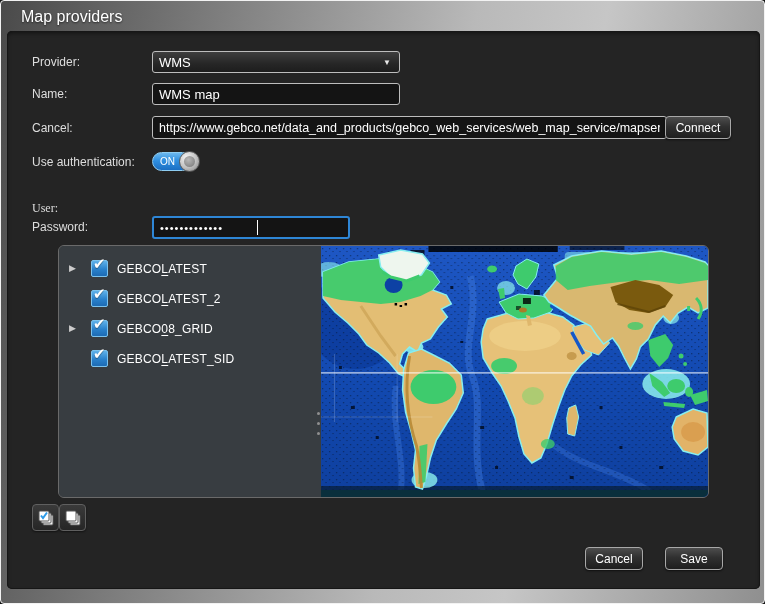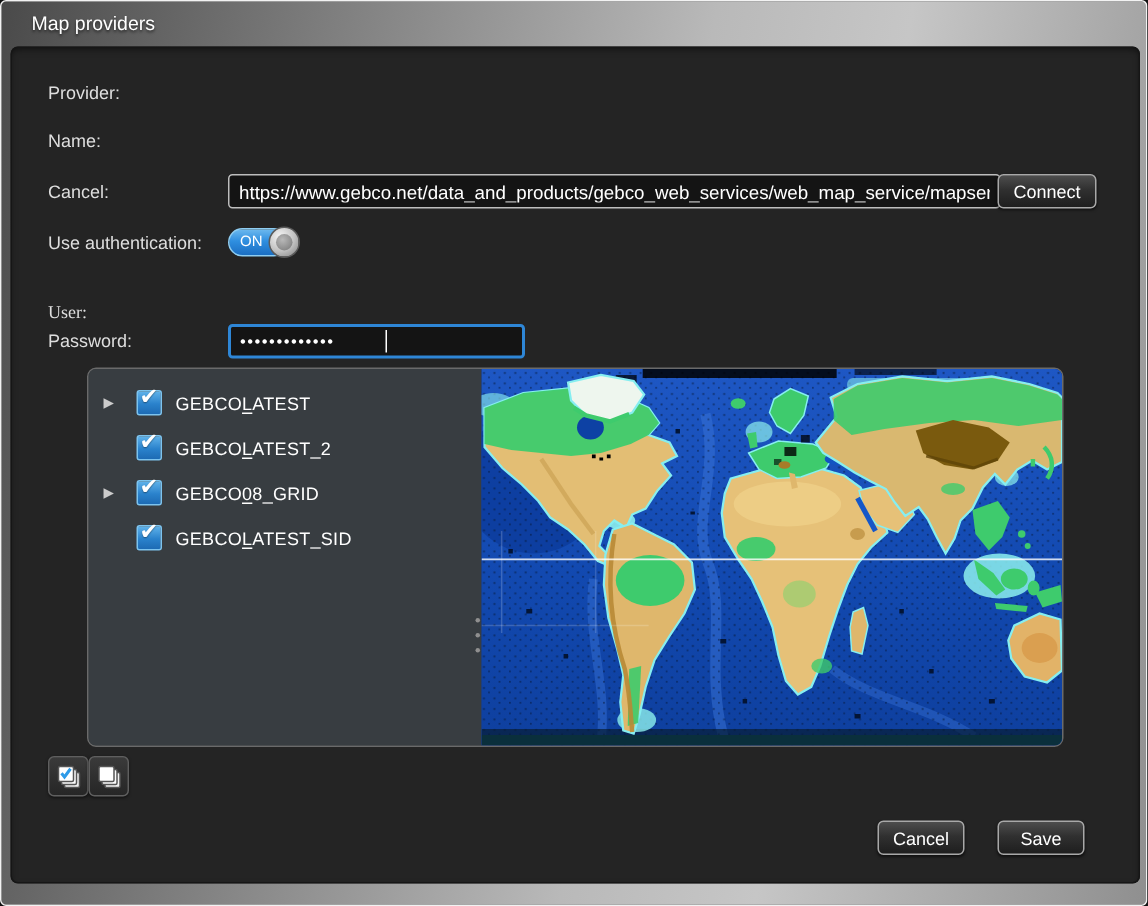--- a/index.html
+++ b/index.html
@@ -4,21 +4,21 @@
 <style>
   * { margin:0; padding:0; box-sizing:border-box; }
   html,body { width:765px; height:604px; background:#101010; font-family:"Liberation Sans", sans-serif; }
 
   .window {
     position:relative; width:765px; height:604px;
     background:linear-gradient(100deg,#4a4a4a 0%,#7d7d7d 25%,#b9b9b9 55%,#c6c6c6 70%,#8f8f8f 100%);
     border:1px solid #f2f2f2; border-radius:4px; overflow:hidden;
   }
   .titlebar { position:absolute; left:0; top:0; width:100%; height:30px; }
-  .title-text { position:absolute; left:20px; top:7px; font-size:13px; color:#ffffff; text-shadow:0 1px 2px rgba(0,0,0,.6); }
+  .title-text { position:absolute; left:20px; top:7px; font-size:16px; color:#ffffff; text-shadow:0 1px 2px rgba(0,0,0,.6); }
 
   .content {
     position:absolute; left:6px; top:30px; width:753px; height:558px;
     background:#242424; border-radius:5px;
     box-shadow:inset 0 0 0 1px #161616, inset 0 2px 4px rgba(0,0,0,.5);
   }
 
   .field-label { position:absolute; width:113px; left:25px; text-align:left; font-size:12px; color:#dedede; }
 
   .text-input {
@@ -94,22 +94,27 @@
 <body>
 
 <div class="window">
   <div class="titlebar">
     <div class="title-text">Map providers</div>
   </div>
 
   <div class="content">
 
     <div class="field-label" style="top:24px;">Provider:</div>
+    <div class="combo">
+      <span>WMS</span>
+      <span class="arrow">▼</span>
+    </div>
 
     <div class="field-label" style="top:56px;">Name:</div>
+    <input class="text-input" style="left: 145px; top: 52px; width: 248px; height: 22px;" value="WMS map">
 
     <div class="field-label" style="top:90px;">Cancel:</div>
     <input class="text-input" style="left: 145px; top: 85px; width: 515px; height: 23px; font-size: 12.5px;" value="https://www.gebco.net/data_and_products/gebco_web_services/web_map_service/mapserv?">
     <button class="btn" style="position:absolute; left:658px; top:85px; width:66px; height:23px;">Connect</button>
 
     <div class="field-label" style="top:124px;">Use authentication:</div>
     <div class="toggle" style="top:120px;">
       <div class="pill">ON</div>
       <div class="knob">
           <div class="knob-inner"></div>

